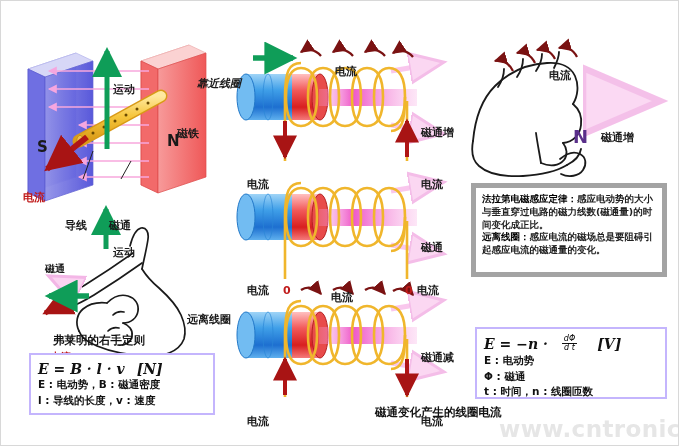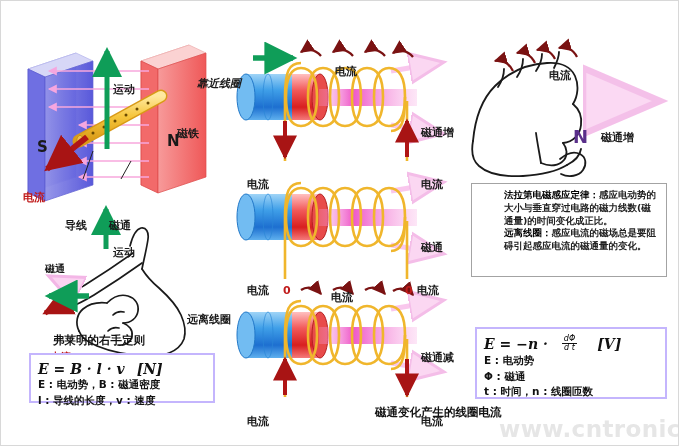--- a/index.html
+++ b/index.html
@@ -16,21 +16,21 @@
   .lbl.sm{font-size:10px;}
   .lbl.md{font-size:11px;}
   .lbl.lg{font-size:12px;}
   .lbl.red{color:#c01b1b;}
 
   
   .box{
     position:absolute;box-sizing:border-box;background:#ffffff;
   }
   .box.blue{border:2px solid #c4b5fd;}
-  .box.black{border:1px solid #a3a3a3;padding-left:26px;}
+  .box.black{border:5px solid #a3a3a3;}
   .box .line{
     font-size:11px;color:#111;font-weight:bold;line-height:1.28;
     font-family:"DejaVu Sans","Liberation Sans",sans-serif;
   }
   .fbox-inner{padding:6px 7px;}
   .tbox-inner{padding:5px 6px;}
   .tbox-inner .line{font-size:9.5px;line-height:1.35;font-weight:bold;color:#222;}
   .tbox-inner .line .hd{font-weight:bold;color:#000;}
 
   
@@ -320,21 +320,21 @@
   <div class="lbl md" style="left:112px;top:42px;">运动</div>
   <div class="lbl md red" style="left:22px;top:150px;">电流</div>
   <div class="lbl md" style="left:64px;top:178px;">导线</div>
   <div class="lbl md" style="left:108px;top:178px;">磁通</div>
 
   <div class="lbl md" style="left:112px;top:205px;">运动</div>
   <div class="lbl sm" style="left:44px;top:222px;">磁通</div>
   <div class="lbl sm red" style="left:50px;top:310px;">电流</div>
   <div class="caption" style="left:52px;top:332px;">弗莱明的右手定则</div>
 
-  <div class="box blue" style="left:28px;top:352px;width:186px;height:50px;">
+  <div class="box blue" style="left:28px;top:352px;width:186px;height:62px;">
     <div class="fbox-inner">
       <div style="display:flex;align-items:baseline;gap:12px;">
         <span class="frm">E = B · l · v</span>
         <span class="frm up">[N]</span>
       </div>
       <div class="defn">E : 电动势，B : 磁通密度</div>
       <div class="defn">l : 导线的长度，v : 速度</div>
     </div>
   </div>
 

